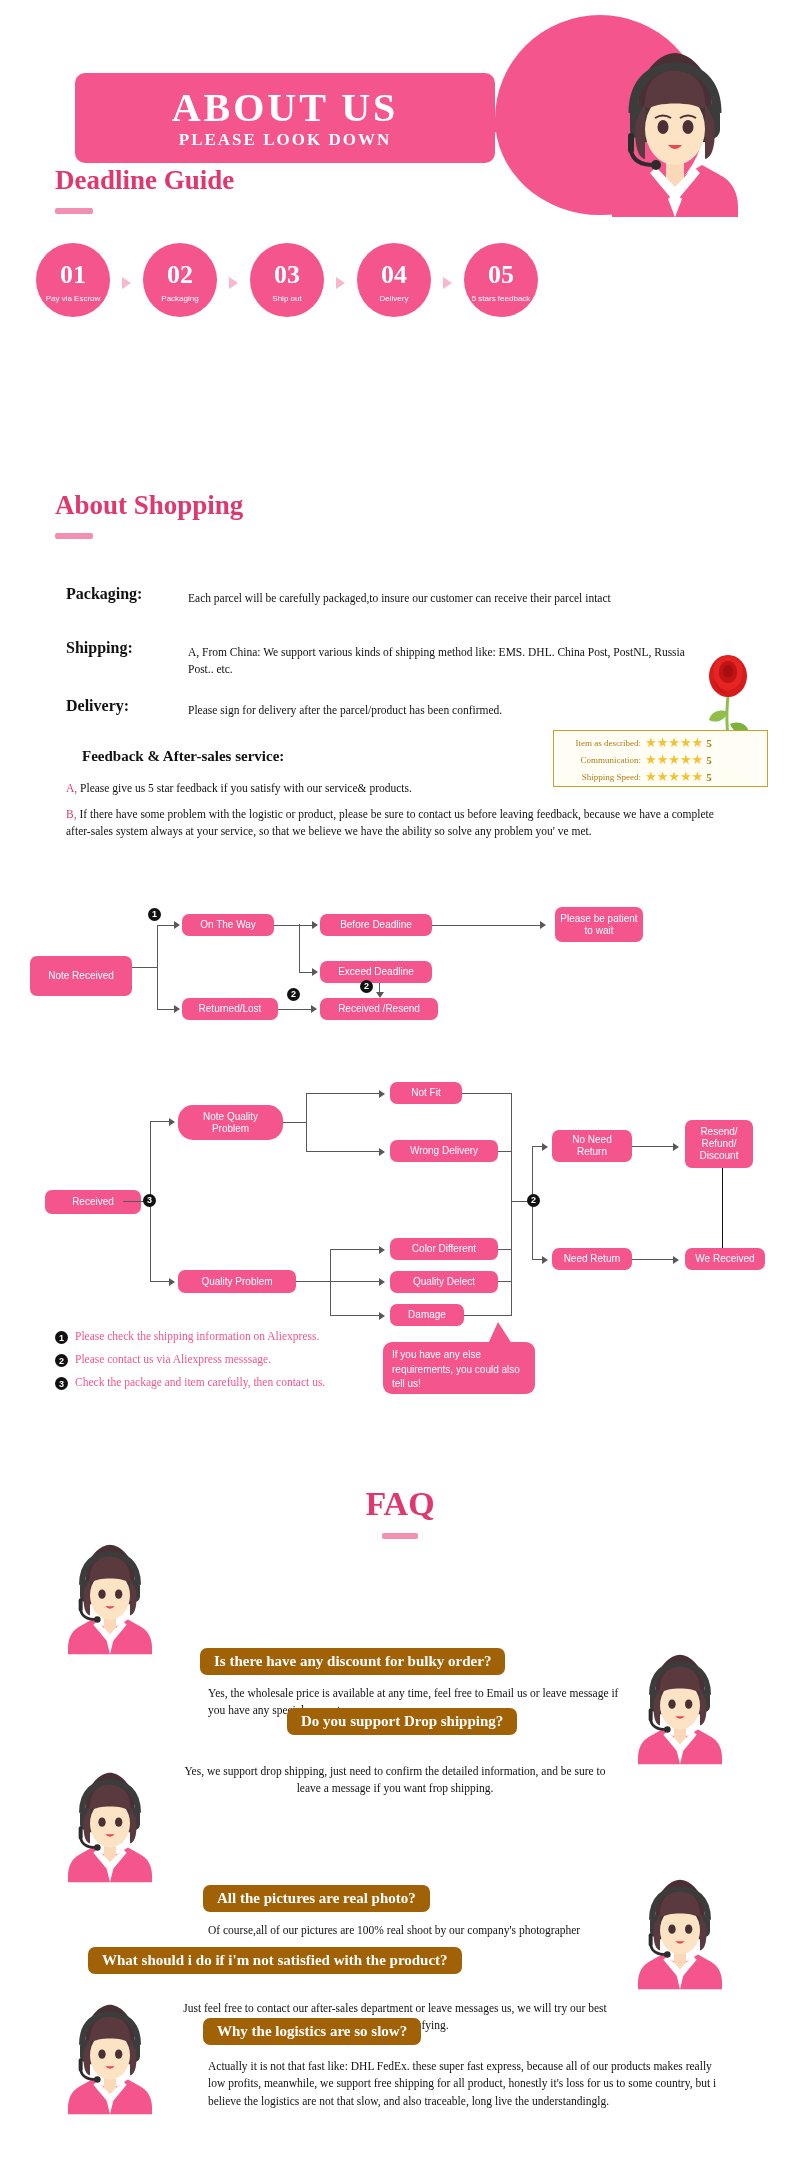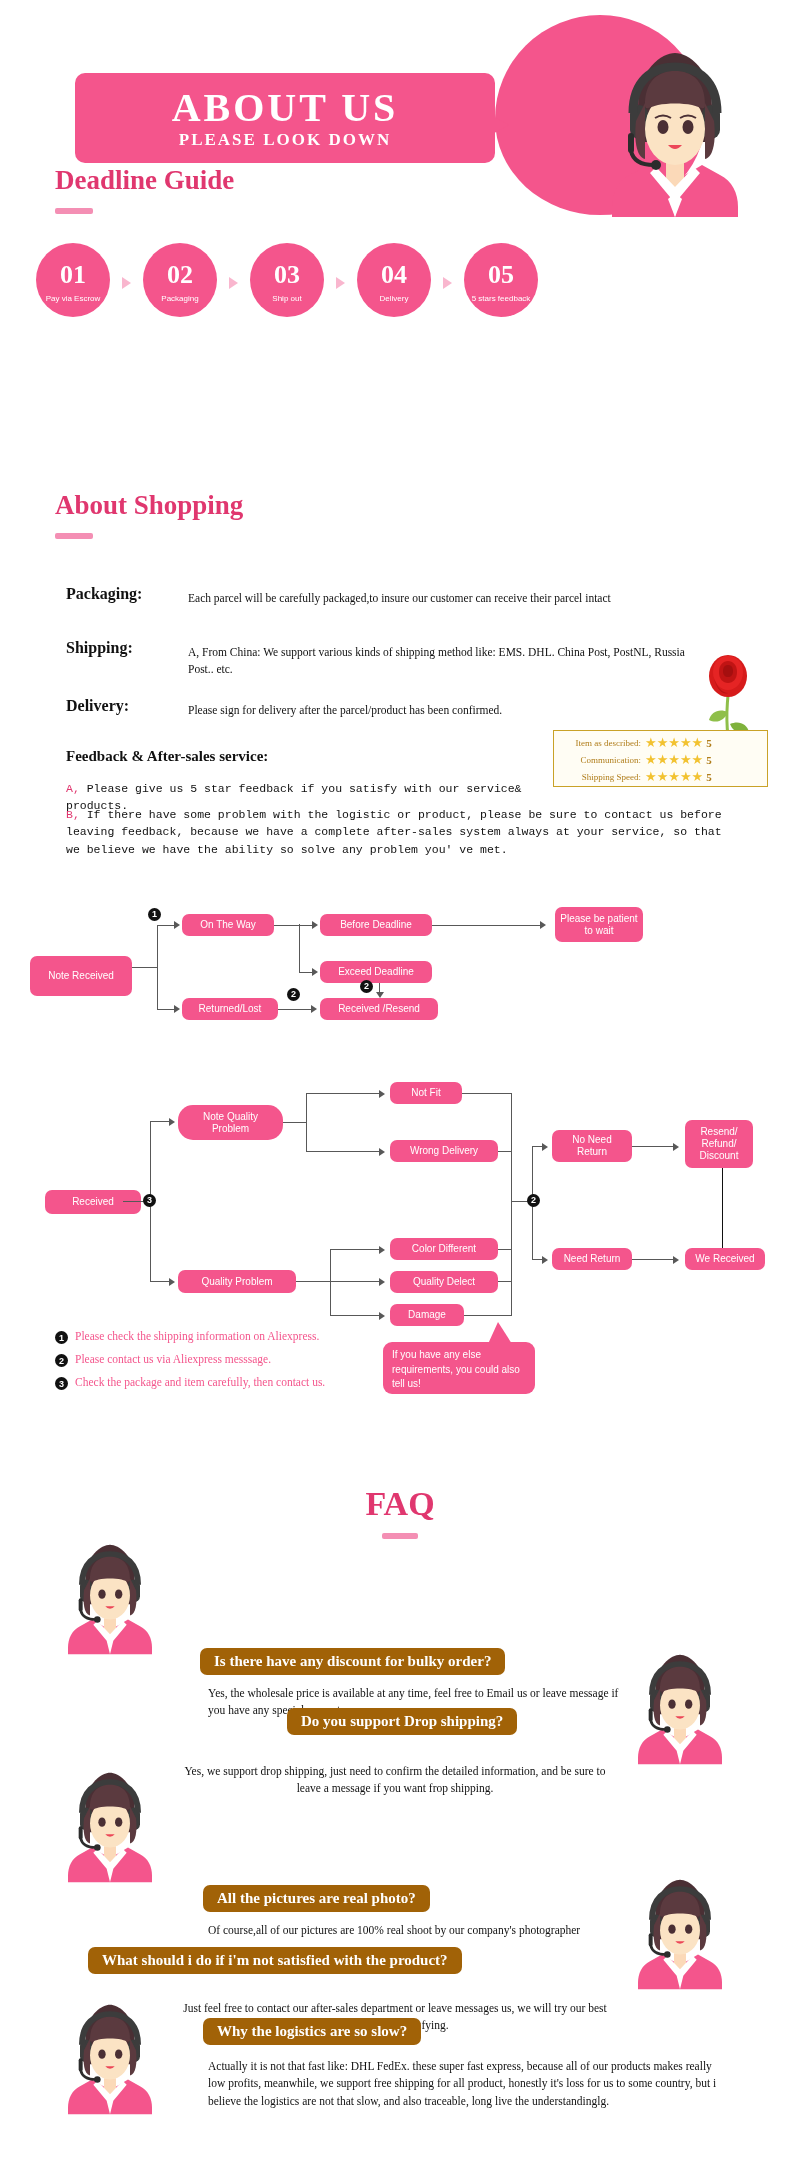--- a/index.html
+++ b/index.html
@@ -79,24 +79,24 @@
   .kv-key {
     font-family:"Liberation Serif", serif; font-weight:bold;
     font-size:16px; color:#111; white-space:nowrap;
   }
   .kv-val {
     font-family:"Liberation Serif", serif; font-size:11.5px; color:#111;
     line-height:1.45;
   }
   .fb-title {
     position:absolute; font-family:"Liberation Serif", serif; font-weight:bold;
-    font-size:15px; color:#111;
+    font-size:15px; color:#111;margin-left:16px;
   }
   .fb-p {
-    position:absolute; font-family:Liberation Mono, monospace;
+    position:absolute; font-family:Liberation Serif, serif;
     font-size:11.5px; color:#111; line-height:1.5;
   }
   .fb-p .mk { color:#e0376f; }
 
   
   .rose { position:absolute; left:695px; top:650px; width:70px; height:100px; }
 
   
   .starpanel {
     position:absolute; left:553px; top:730px; width:215px; height:57px;

